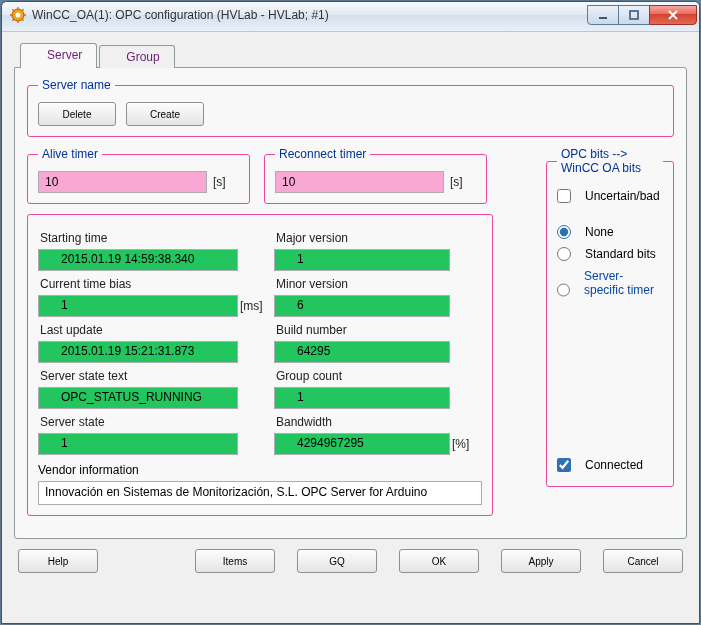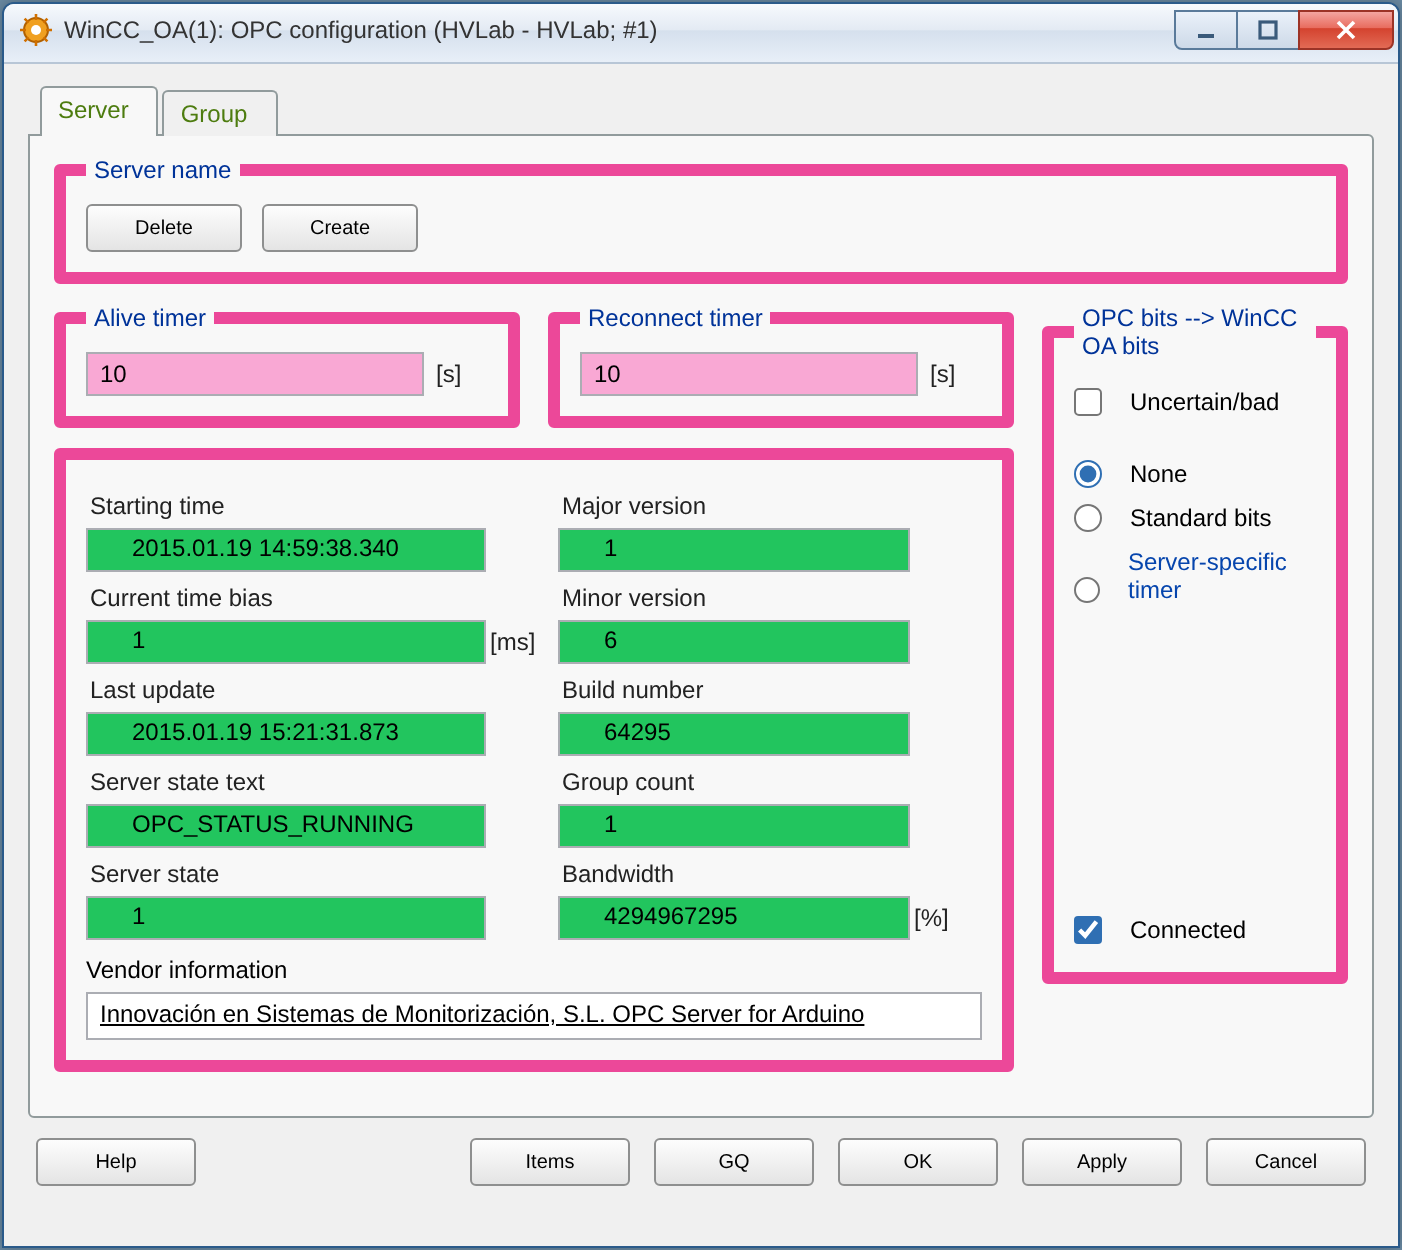--- a/index.html
+++ b/index.html
@@ -12,53 +12,53 @@
   .win-btns { display: flex; gap: 0; }
   .win-btn { width: 32px; height: 20px; border: 1px solid #5a7a9a; background: linear-gradient(to bottom, #eaf1fa, #cdd9e8); border-radius: 0 0 4px 4px; margin-left: -1px; display: flex; align-items: center; justify-content: center; }
   .win-btn.min { border-bottom-right-radius: 0; }
   .win-btn.max { border-radius: 0; }
   .win-btn.close { width: 48px; background: linear-gradient(to bottom, #f4a5a0 0%, #e86b5d 45%, #d4432f 46%, #e26a55 100%); border-color: #9c3326; border-bottom-left-radius: 0; }
   .win-btn svg { width: 12px; height: 12px; }
 
   .client { padding: 12px 12px 10px 12px; }
 
   .tabrow { display: flex; position: relative; top: 1px; z-index: 2; margin-left: 6px; }
-  .tab { padding: 4px 14px 4px 8px; background: #f0f0f0; border: 1px solid #919b9c; border-bottom: none; border-radius: 3px 3px 0 0; margin-right: 2px; color: #4d7c0f; cursor: default; }
+  .tab { padding: 4px 14px 4px 26px; background: #f0f0f0; border: 1px solid #919b9c; border-bottom: none; border-radius: 3px 3px 0 0; margin-right: 2px; color: #701a75; cursor: default; }
   .tab.active { background: #f8f8f8; padding-bottom: 6px; margin-top: -2px; position: relative; }
   .tab.active::after { content: ''; position: absolute; left: 0; right: 0; bottom: -1px; height: 2px; background: #f8f8f8; }
   .tabpanel { border: 1px solid #919b9c; background: #f8f8f8; padding: 10px 12px 12px 12px; border-radius: 0 3px 3px 3px; }
 
-  fieldset.group { border: 6px solid #ec4899; border-radius: 3px; padding: 10px 10px 10px 10px; margin-bottom: 10px; position: relative; }
+  fieldset.group { border: 1px solid #ec4899; border-radius: 3px; padding: 10px 10px 10px 10px; margin-bottom: 10px; position: relative; }
   fieldset.group > legend { padding: 0 4px; color: #003399; font-size: 12px; }
 
   .row-server { display: flex; gap: 10px; align-items: center; }
   .select { flex: 1; height: 24px; background: #fff; border: 1px solid #abadb3; padding: 2px 22px 2px 6px; position: relative; }
   .select .arrow { position: absolute; right: 0; top: 0; width: 20px; height: 100%; border-left: 1px solid #d0d0d0; display:flex; align-items:center; justify-content:center; background: linear-gradient(to bottom,#f6f6f6,#e6e6e6); }
   .btn { height: 24px; min-width: 78px; padding: 0 8px; border: 1px solid #8e8f8f; background: linear-gradient(to bottom,#fdfdfd,#e4e4e4); border-radius: 3px; font-size: 10px; cursor: default; }
 
   .row-flex { display: flex; gap: 14px; }
   .timer-box fieldset { width: 210px; }
   .timer-row { display: flex; align-items: center; gap: 6px; }
   .txt { height: 22px; background: #f9a8d4; border: 1px solid #abadb3; padding: 2px 6px; flex: 1; }
   .unit { width: 26px; color: #222; }
 
   .info-block fieldset { }
   .info-grid { display: grid; grid-template-columns: 200px 32px 176px 30px; column-gap: 2px; row-gap: 4px; align-items: center; }
   .info-grid .label { color: #222; padding: 2px 0 0 2px; }
   .info-grid .ro { height: 22px; background: #22c55e; border: 1px solid #abadb3; padding: 2px 22px; }
   .vendor-row { margin-top: 8px; }
   .vendor-row .label { margin-bottom: 4px; }
-  .vendor-val { height: 24px; background: #fff; border: 1px solid #abadb3; padding: 3px 6px; text-decoration: underline; }
+  .vendor-val { height: 24px; background: #fff; border: 1px solid #abadb3; padding: 3px 6px; }
 
   .bits-box fieldset { height: 100%; }
   .checkline, .radioline { display: flex; align-items: flex-end; gap: 14px; margin: 4px 0; }
   input[type=checkbox].boxed, input[type=radio].boxed { width: 14px; height: 14px; accent-color: #2f6fb3; }
   .blue-radio { color: #0645ad; }
 
-  .bottom-bar { display: flex; justify-content: flex-start; gap: 12px; padding: 10px 4px 0 4px; }
+  .bottom-bar { display: flex; justify-content: flex-start; gap: 22px; padding: 10px 4px 0 4px; }
   .bottom-bar .spacer { flex: 1; }
   .bottom-bar .btn { min-width: 80px; }
 
 </style>
 </head>
 <body>
 
 <div class="window">
 
   <div class="titlebar">
@@ -180,21 +180,21 @@
               </div>
               <div class="vendor-row">
                 <div class="label">Vendor information</div>
                 <div class="vendor-val">Innovación en Sistemas de Monitorización, S.L. OPC Server for Arduino</div>
               </div>
             </fieldset>
           </div>
         </div>
 
         <div class="bits-box" style="width:210px;">
-          <fieldset class="group" style="height:340px; display:flex; flex-direction:column;">
+          <fieldset class="group" style="height:340px; display:flex; flex-direction:column;margin-left:39px;">
             <legend>OPC bits --&gt; WinCC OA bits</legend>
             <div class="checkline">
               <input type="checkbox" class="boxed" style="">
               <span>Uncertain/bad</span>
             </div>
             <div style="height:14px;"></div>
             <div class="radioline">
               <input type="radio" name="bits" class="boxed" checked="" style="">
               <span>None</span>
             </div>

